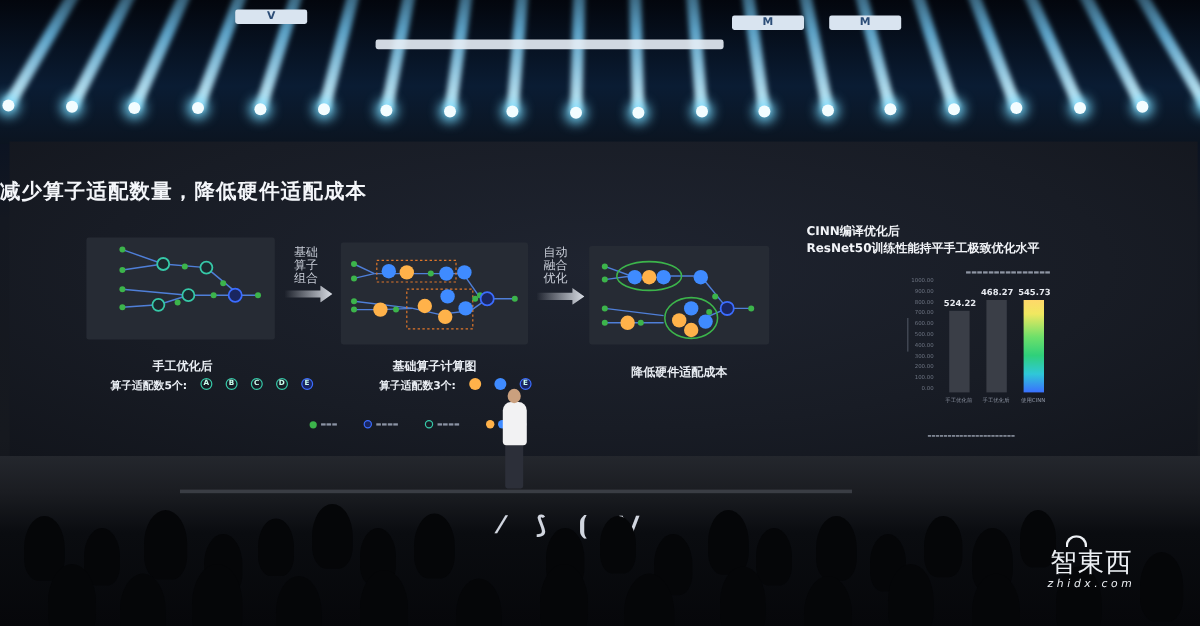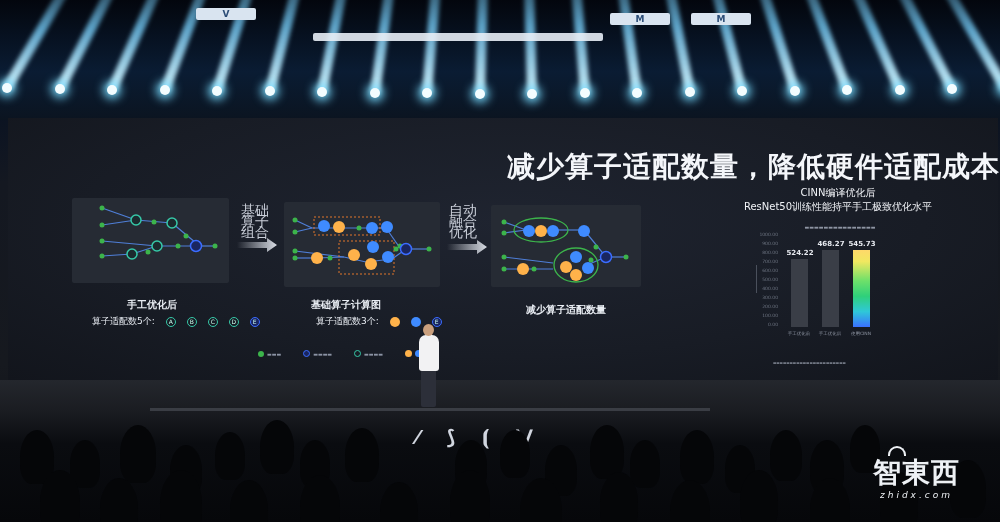--- a/index.html
+++ b/index.html
@@ -4,50 +4,50 @@
 <style>
   html,body{margin:0;padding:0;}
   body{width:1000px;height:522px;overflow:hidden;background:#05070c;font-family:"DejaVu Sans","Liberation Sans",sans-serif;position:relative;}
   .stage{position:absolute;inset:0;overflow:hidden;background:linear-gradient(#0a1626 0%,#0b1322 22%,#141821 35%,#16191f 70%,#0b0d12 100%);}
   .top-band{position:absolute;left:0;top:0;width:1000px;height:120px;background:linear-gradient(#03060d,#0a1c33 60%,#0b1420);}
   .beam{position:absolute;width:10px;height:150px;background:linear-gradient(rgba(140,220,255,0) 0%,rgba(120,210,255,.75) 55%,rgba(210,245,255,.95) 100%);transform-origin:50% 100%;filter:blur(2px);}
   .light{position:absolute;width:10px;height:10px;border-radius:50%;background:#f3fdff;box-shadow:0 0 10px 4px rgba(120,220,255,.9);}
   .truss{position:absolute;height:8px;background:#e8eef6;border-radius:2px;opacity:.9;}
   .sign{position:absolute;height:12px;width:60px;background:#d9e4f0;border-radius:2px;color:#2c4d77;font-size:9px;text-align:center;line-height:12px;font-weight:bold;}
   .screen{position:absolute;left:8px;top:118px;width:990px;height:262px;background:radial-gradient(ellipse at 50% 40%,#1f2430 0%,#181c25 60%,#12151c 100%);}
-  .slide-title{position:absolute;left:0;width:1000px;top:148px;text-align:right;color:#f4f6fa;font-size:28px;font-weight:bold;letter-spacing:1px;}
+  .slide-title{position:absolute;left:0;width:1000px;top:148px;text-align:left;color:#f4f6fa;font-size:17px;font-weight:bold;letter-spacing:1px;}
   .panel{position:absolute;background:#262b34;border-radius:2px;}
   .panel svg{position:absolute;left:0;top:0;}
   .caption{position:absolute;color:#e9edf3;font-size:10px;font-weight:bold;text-align:center;}
-  .arrow-label{position:absolute;color:#c9ced8;font-size:14px;line-height:11px;text-align:center;width:30px;}
+  .arrow-label{position:absolute;color:#c9ced8;font-size:10px;line-height:11px;text-align:center;width:30px;}
   .arrow{position:absolute;height:14px;width:40px;}
-  .count-row{position:absolute;display:flex;align-items:center;gap:11px;color:#e9edf3;font-size:9px;font-weight:normal;}
+  .count-row{position:absolute;display:flex;gap:11px;color:#e9edf3;font-size:9px;font-weight:bold;}
   .chip{width:10px;height:10px;border-radius:50%;display:inline-block;box-sizing:border-box;font-size:6px;line-height:8px;text-align:center;color:#cfe;}
   .chip.teal{border:1.5px solid #36c9a8;}
   .chip.blue{border:1.5px solid #3b6cff;background:#1a2660;}
   .chip.orange{background:#ffb24a;}
   .chip.fblue{background:#3f8bff;}
   .legend{position:absolute;left:258px;top:350px;display:flex;gap:22px;font-size:5px;color:#8b93a4;align-items:center;}
   .legend span{display:flex;align-items:center;gap:3px;}
-  .chart-title{position:absolute;color:#f1f3f7;font-size:10px;font-weight:normal;text-align:center;width:260px;left:708px;}
+  .chart-title{position:absolute;color:#f1f3f7;font-size:10px;font-weight:bold;text-align:left;width:260px;left:672px;}
   .chart-sub{position:absolute;color:#8e95a3;font-size:5px;text-align:center;width:200px;left:740px;top:224px;}
   .ytick{position:absolute;left:748px;width:30px;text-align:right;color:#6d7482;font-size:4.5px;}
   .bar{position:absolute;width:17px;bottom:195px;}
   .bar-val{position:absolute;color:#e6e9ef;font-size:7px;font-weight:bold;text-align:center;width:40px;}
   .bar-cat{position:absolute;color:#8e95a3;font-size:4.5px;text-align:center;width:30px;top:331px;}
   .footnote{position:absolute;left:773px;top:361px;color:#8e95a3;font-size:3.5px;width:120px;}
   .floor{position:absolute;left:0;top:380px;width:1000px;height:142px;background:linear-gradient(#24272d 0%,#1a1c21 22%,#0a0c10 45%,#06070a 100%);}
   .stage-edge{position:absolute;left:150px;top:408px;width:560px;height:3px;background:#3a3d44;}
   .speaker-body{position:absolute;left:419px;top:335px;width:20px;height:36px;background:#f2f2f3;border-radius:7px 7px 3px 3px;}
   .speaker-head{position:absolute;left:423px;top:324px;width:11px;height:12px;border-radius:50%;background:#caa07e;}
   .speaker-legs{position:absolute;left:421px;top:369px;width:15px;height:38px;background:#2c2f39;border-radius:2px;}
   .stage-logo{position:absolute;left:416px;top:425px;color:#e7ecf6;font-size:20px;font-weight:bold;letter-spacing:10px;opacity:.9;}
   .head{position:absolute;border-radius:50% 50% 35% 35%;background:#050608;}
   .watermark{position:absolute;left:873px;top:454px;color:#eef1f5;text-align:center;}
-  .watermark .wm-main{font-size:28px;font-weight:bold;letter-spacing:1px;}
+  .watermark .wm-main{font-size:22px;font-weight:normal;letter-spacing:1px;}
   .watermark .wm-sub{font-size:9px;letter-spacing:3px;font-style:italic;margin-top:-2px;}
   .wifi{position:absolute;left:888px;top:446px;width:14px;height:8px;border:2px solid #eef1f5;border-bottom:none;border-radius:14px 14px 0 0;}
 </style>
 </head>
 <body>
 
 <div class="stage">
   <div class="top-band" id="rig">
       <div class="beam" style="left: 2px; top: -62px; transform: rotate(30.4deg);"></div>
       <div class="light" style="left: 2px; top: 83px;"></div>
@@ -191,21 +191,21 @@
         </g>
       <g fill="#ffb24a">
           <circle cx="55" cy="25" r="6"></circle>
           <circle cx="33" cy="56" r="6"></circle>
           <circle cx="70" cy="53" r="6"></circle>
           <circle cx="87" cy="62" r="6"></circle>
         </g>
       <circle cx="122" cy="47" r="5.5" stroke="#3b6cff" stroke-width="1.5" fill="#1a2660"></circle>
     </svg>
   </div>
-  <div class="caption" style="left:296px;top:298px;width:100px;text-align:center;">基础算子计算图</div>
+  <div class="caption" style="left:312px;top:298px;width:100px;text-align:center;">基础算子计算图</div>
   <div class="count-row" style="left:316px;top:315px;">
     <span>算子适配数3个:</span>
     <span class="chip orange"></span>
     <span class="chip fblue"></span>
     <span class="chip blue">E</span>
   </div>
 
   <div class="arrow-label" style="left:448px;top:205px;white-space:pre-line;">自动
 融合
 优化</div>
@@ -252,21 +252,21 @@
         </g>
       <g fill="#ffb24a">
           <circle cx="50" cy="26" r="6"></circle>
           <circle cx="32" cy="64" r="6"></circle>
           <circle cx="75" cy="62" r="6"></circle>
           <circle cx="85" cy="70" r="6"></circle>
         </g>
       <circle cx="115" cy="52" r="5.5" stroke="#3b6cff" stroke-width="1.5" fill="#1a2660"></circle>
     </svg>
   </div>
-  <div class="caption" style="left:516px;top:303px;width:100px;">减少算子适配数量</div>
+  <div class="caption" style="left:516px;top:303px;width:100px;">降低硬件适配成本</div>
 
   <div class="legend">
     <span><i class="chip" style="background:#3cb44b;width:6px;height:6px;"></i>▬▬▬</span>
     <span><i class="chip blue" style="width:7px;height:7px;"></i>▬▬▬▬</span>
     <span><i class="chip teal" style="width:7px;height:7px;"></i>▬▬▬▬</span>
     <span><i class="chip orange" style="width:7px;height:7px;"></i><i class="chip fblue" style="width:7px;height:7px;"></i>▬▬▬</span>
   </div>
 
   <div class="chart-title" style="top:186px;">CINN编译优化后</div>
   <div class="chart-title" style="top:200px;">ResNet50训练性能持平手工极致优化水平</div>

